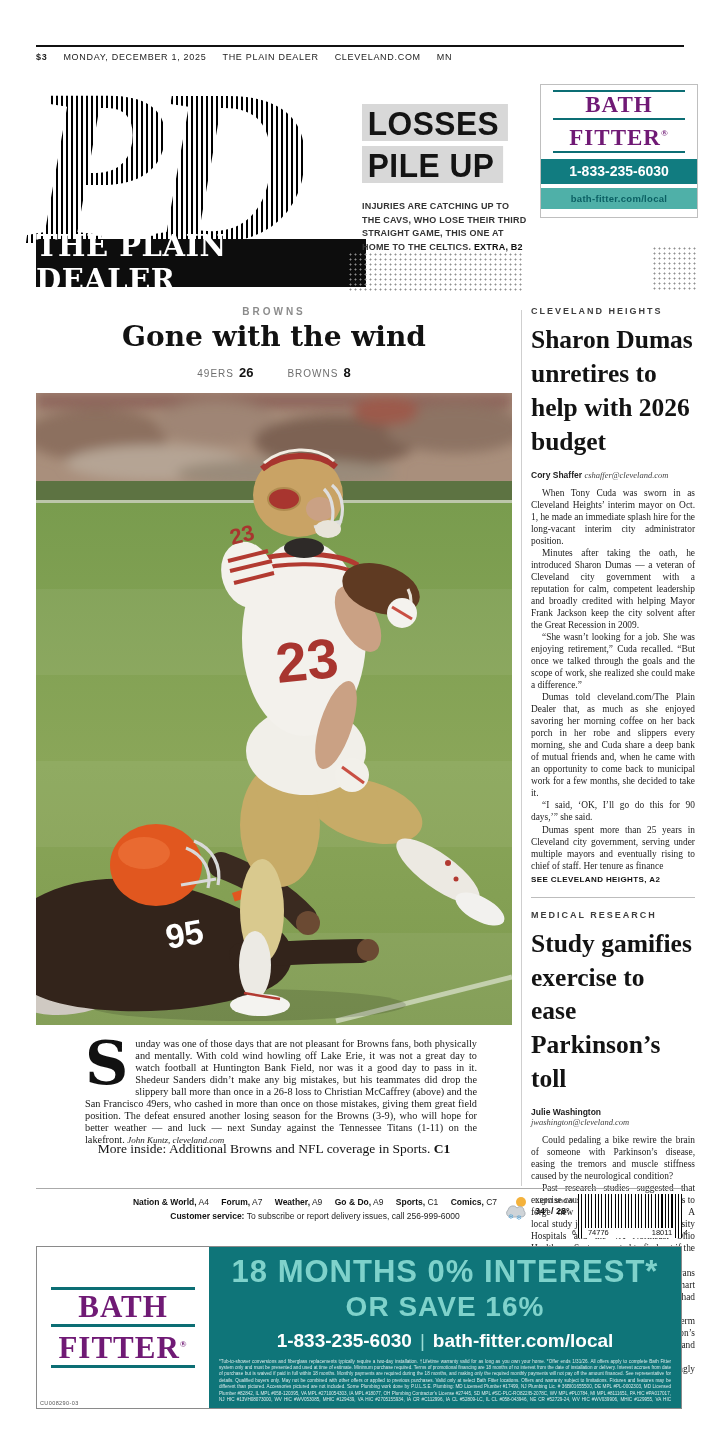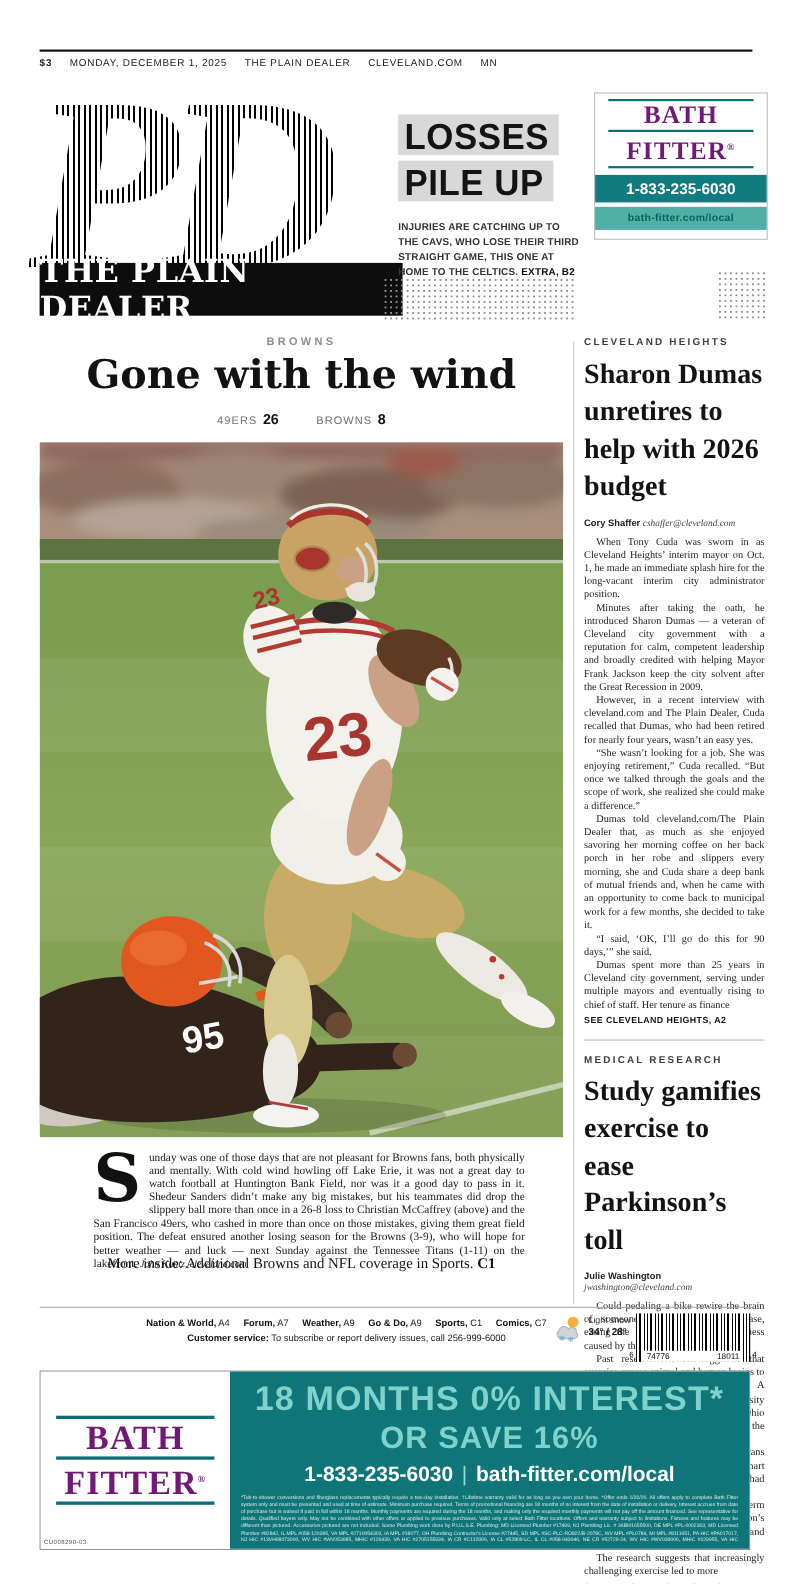--- a/index.html
+++ b/index.html
@@ -36,21 +36,21 @@
   .bf-rule{height:2px;background:#0c6e74;margin:0 12px;}
   .bf-word{text-align:center;color:#701a75;font-family:"Liberation Serif",serif;font-weight:bold;font-size:23px;line-height:26px;letter-spacing:1px;}
   .bf-word sup{font-size:9px;}
   #ad-top .pad{height:5px;}
   #ad-top-phone{margin-top:6px;background:#117c80;color:#fff;font-weight:bold;font-size:14px;text-align:center;line-height:25px;height:25px;}
   #ad-top-url{margin-top:4px;background:#4fb0a8;color:#0b5f63;font-weight:bold;font-size:9.5px;text-align:center;line-height:21px;height:21px;letter-spacing:.3px;}
 
   
   #lead{left:36px;top:306px;width:476px;}
   #lead-kicker{text-align:center;color:#8c8c8c;font-size:10px;font-weight:bold;letter-spacing:3px;}
-  #lead-headline{text-align:center;font-family:"DejaVu Serif",serif;font-weight:bold;font-size:36px;color:#121212;margin-top:3px;line-height:1.2;}
+  #lead-headline{text-align:center;font-family:"DejaVu Serif",serif;font-weight:bold;font-size:28px;color:#121212;margin-top:3px;line-height:1.2;}
   #scoreline{margin-top:9px;display:flex;justify-content:center;gap:34px;align-items:flex-start;}
   .score-team{color:#6f6f6f;font-size:10px;letter-spacing:1px;}
   .score-num{color:#111;font-weight:bold;font-size:13px;margin-left:5px;}
   #lead-photo{margin-top:12px;width:476px;height:632px;display:block;}
   #caption{width:392px;margin:13px 0 0 49px;font-family:"Liberation Serif",serif;font-size:10.3px;line-height:1.17;text-align:justify;color:#181818;}
   #caption .dropcap{float:left;font-family:"DejaVu Serif",serif;font-weight:bold;font-size:60px;line-height:47px;padding:2px 7px 0 0;color:#111;}
   #caption .credit{font-style:italic;font-size:9px;color:#222;}
   #more-inside{left:36px;top:1141px;width:476px;text-align:center;font-family:"Liberation Serif",serif;font-size:13.5px;color:#141414;}
   #more-inside b{font-family:"Liberation Serif",serif;}
 
@@ -245,21 +245,20 @@
   <div>
     <div class="rc-kicker">CLEVELAND HEIGHTS</div>
     <div class="rc-headline">Sharon Dumas unretires to help with 2026 budget</div>
     <div class="rc-byline">
       <span class="name">Cory Shaffer</span>
       <span class="email">cshaffer@cleveland.com</span>
     </div>
     <div class="rc-body">
       <p>When Tony Cuda was sworn in as Cleveland Heights’ interim mayor on Oct. 1, he made an immediate splash hire for the long-vacant interim city administrator position.</p>
       <p>Minutes after taking the oath, he introduced Sharon Dumas — a veteran of Cleveland city government with a reputation for calm, competent leadership and broadly credited with helping Mayor Frank Jackson keep the city solvent after the Great Recession in 2009.</p>
-      <p>However, in a recent interview with cleveland.com and The Plain Dealer, Cuda recalled that Dumas, who had been retired for nearly four years, wasn’t an easy yes.</p>
       <p>“She wasn’t looking for a job. She was enjoying retirement,” Cuda recalled. “But once we talked through the goals and the scope of work, she realized she could make a difference.”</p>
       <p>Dumas told cleveland.com/The Plain Dealer that, as much as she enjoyed savoring her morning coffee on her back porch in her robe and slippers every morning, she and Cuda share a deep bank of mutual friends and, when he came with an opportunity to come back to municipal work for a few months, she decided to take it.</p>
       <p>“I said, ‘OK, I’ll go do this for 90 days,’” she said.</p>
       <p>Dumas spent more than 25 years in Cleveland city government, serving under multiple mayors and eventually rising to chief of staff. Her tenure as finance</p>
     </div>
     <div class="rc-jump">SEE CLEVELAND HEIGHTS, A2</div>
   </div>
 
   <hr class="rc-divider">
 

